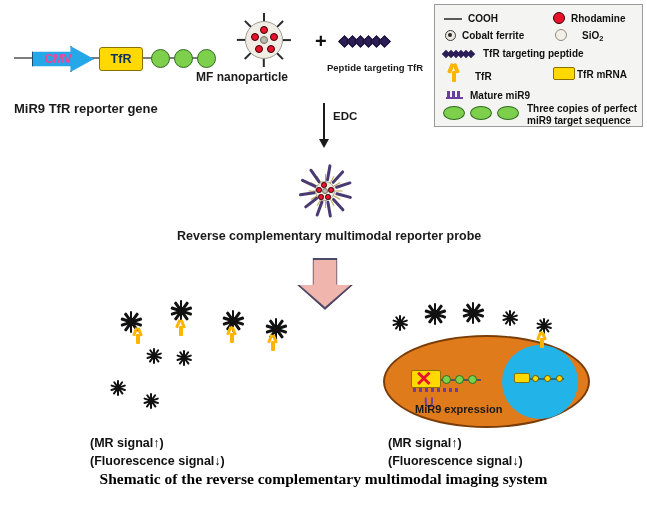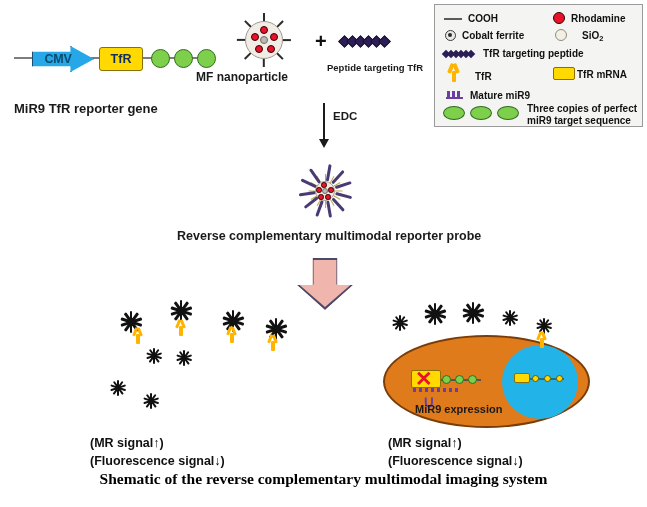--- a/index.html
+++ b/index.html
@@ -18,21 +18,21 @@
   #gene-construct{left:14px;top:42px;width:200px;height:34px;}
   .gene-backbone{position:absolute;left:0;top:15px;width:200px;height:2px;background:#7d7d7d;}
   .cmv-arrow{
     position:absolute;left:18px;top:4px;width:62px;height:26px;
     background:#25a7e8;border:1.6px solid #1b4f72;
     clip-path:polygon(0% 22%, 62% 22%, 62% 0%, 100% 50%, 62% 100%, 62% 78%, 0% 78%);
     box-sizing:border-box;
   }
   .cmv-text{
     position:absolute;left:20px;top:7px;width:48px;height:20px;
-    color:#0c4a6e;font-weight:bold;font-size:12.5px;line-height:20px;text-align:center;
+    color:#ec4899;font-weight:bold;font-size:12.5px;line-height:20px;text-align:center;
     letter-spacing:-0.2px;
   }
   .tfr-box{
     position:absolute;left:85px;top:5px;width:44px;height:24px;
     background:#ffd900;border:1.6px solid #8a7000;border-radius:3px;box-sizing:border-box;
   }
   .tfr-text{
     position:absolute;left:85px;top:7px;width:44px;height:20px;
     color:#12305c;font-weight:bold;font-size:12.5px;line-height:20px;text-align:center;
   }

